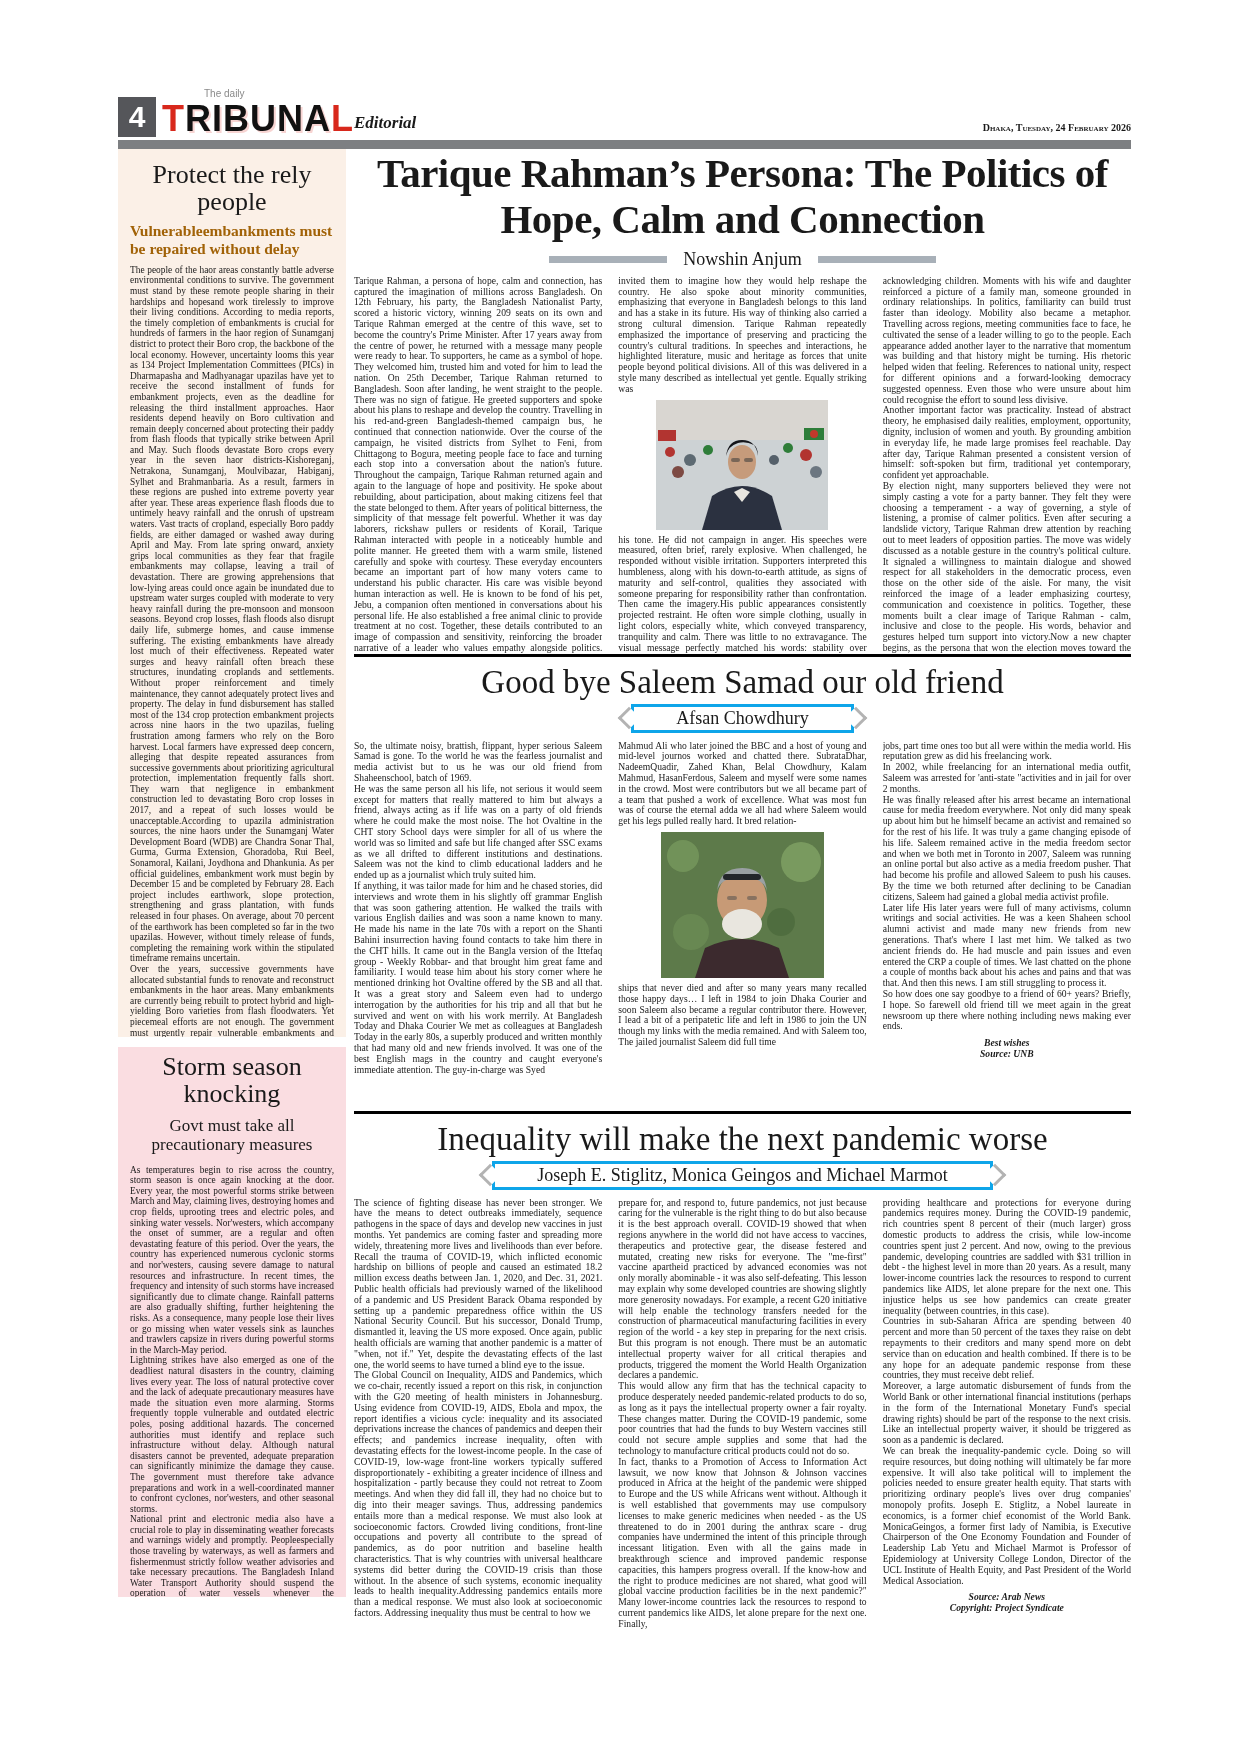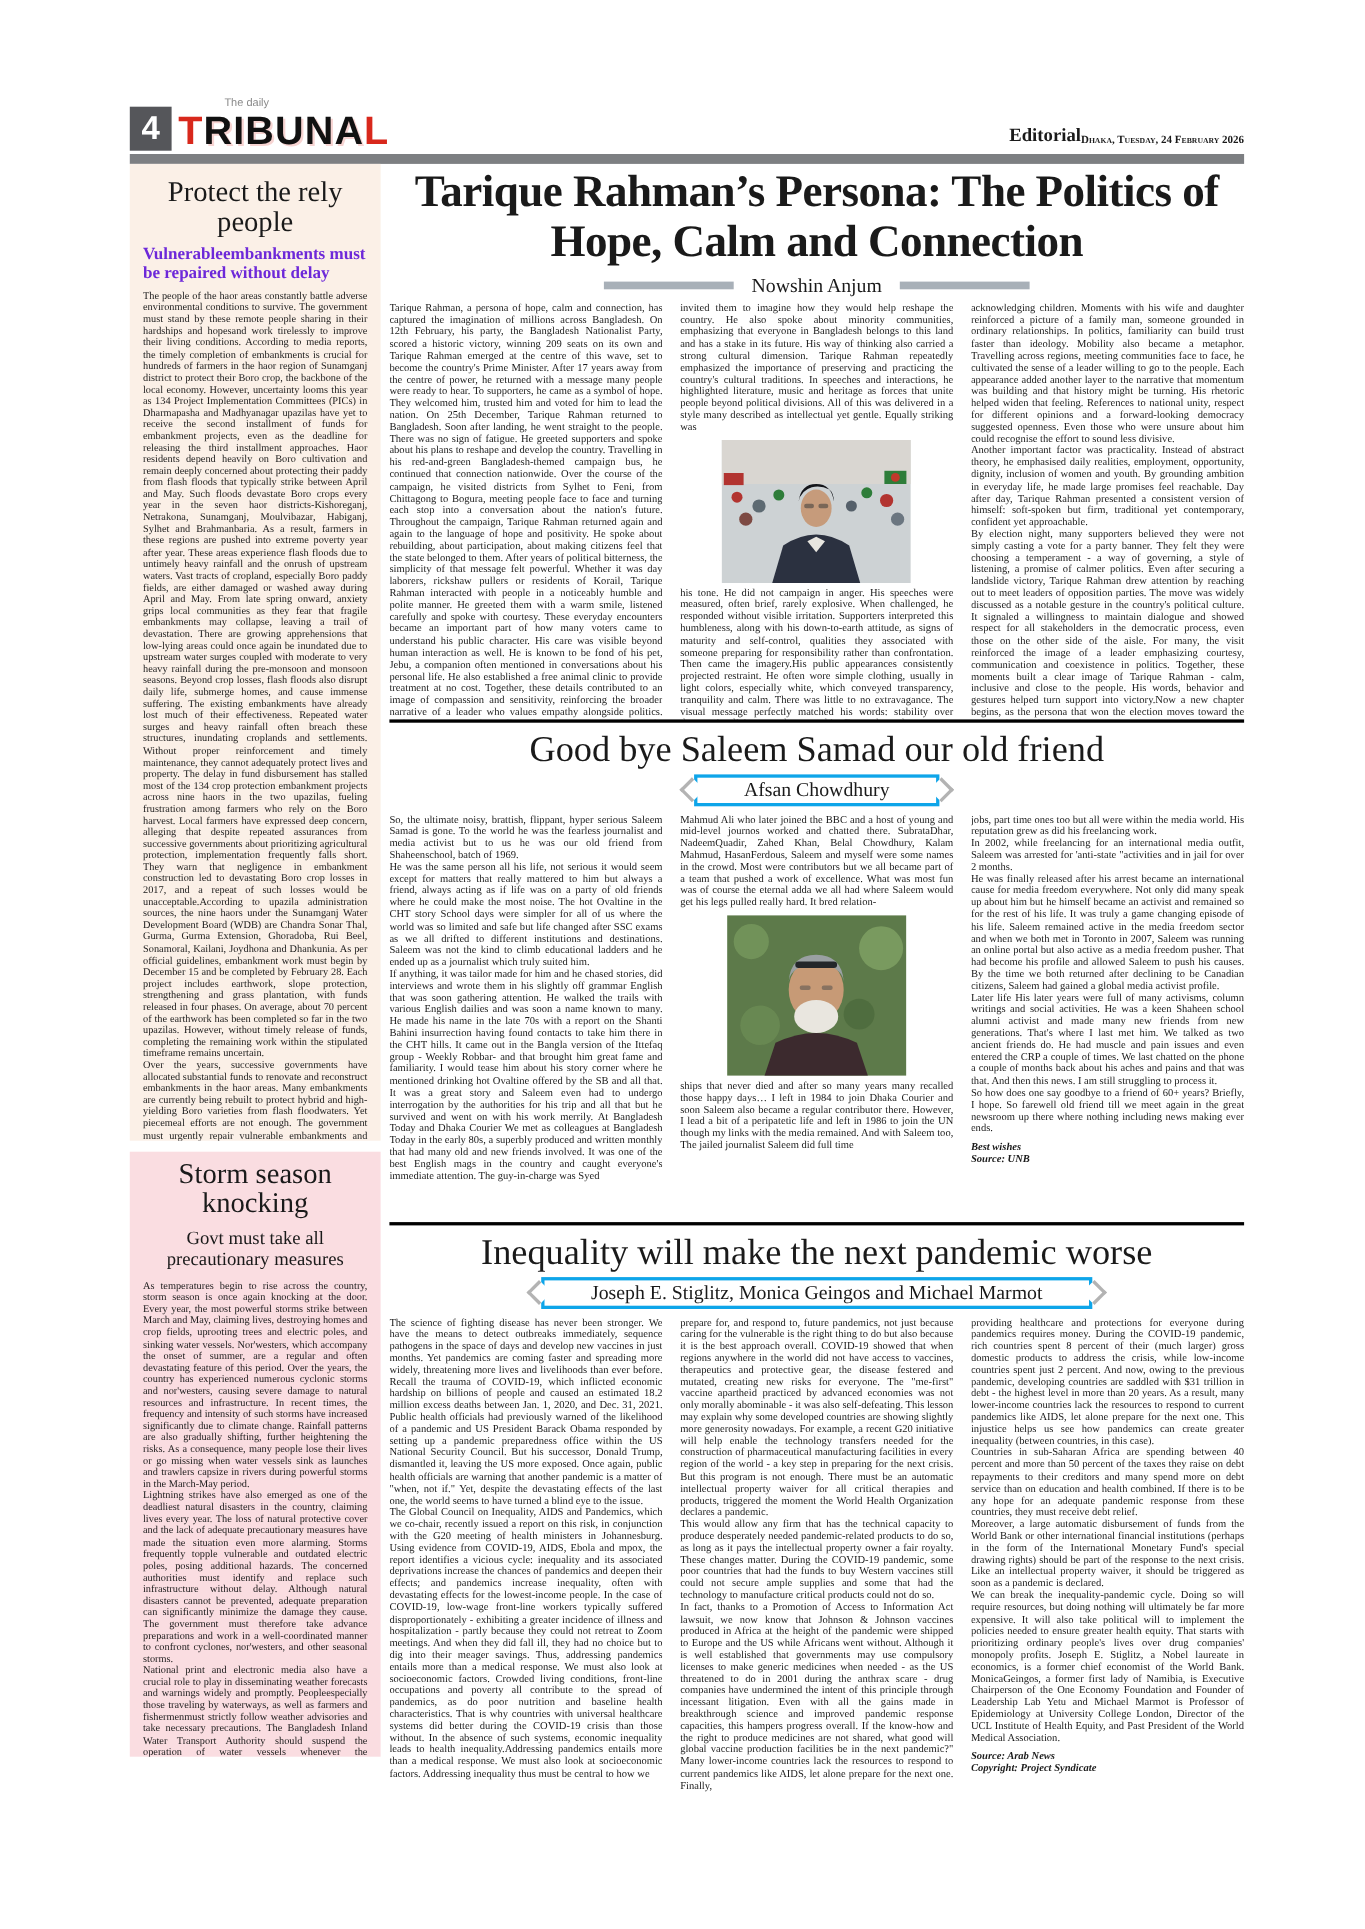--- a/index.html
+++ b/index.html
@@ -13,35 +13,35 @@
   .masthead{display:flex;align-items:flex-end;height:42px;}
   .pagenum{width:38px;height:40px;background:#55565a;color:#fff;
     font-family:"Liberation Sans",sans-serif;font-weight:bold;font-size:30px;
     display:flex;align-items:center;justify-content:center;}
   .logo{position:relative;margin-left:6px;line-height:1;white-space:nowrap;text-align:center;}
   .logo .daily{position:absolute;top:-12px;left:42px;font-family:"Liberation Sans",sans-serif;
     font-size:10px;color:#8a8a8a;}
   .logo .big{font-family:"Liberation Sans",sans-serif;font-weight:bold;font-size:36px;letter-spacing:1px;}
   .logo .red{color:#d8281c;}
   .logo .blk{color:#111;text-shadow:2px 2px 0 #d8281c33;}
-  .mast-center{flex:1;text-align:right;font-weight:bold;font-size:17px;padding-bottom:4px;}
+  .mast-center{flex:1;text-align:left;font-weight:bold;font-size:17px;padding-bottom:4px;font-style:italic;}
   .mast-date{font-variant:small-caps;font-weight:bold;font-size:10px;padding-bottom:4px;}
   .mast-rule{height:9px;background:#7d7f82;margin-top:3px;}
 
   
   .content{display:flex;margin-top:0;}
   .rail{width:228px;flex:none;}
   .main{width:777px;margin-left:8px;flex:none;}
 
   
   .railbox{box-sizing:border-box;padding:10px 12px;overflow:hidden;}
   .box-haor{background:#fbf0e7;height:888px;}
   .box-storm{background:#fadde1;height:550px;margin-top:10px;padding-top:4px;}
   .rail-title{text-align:center;font-size:26px;line-height:1.05;margin:2px 0 6px;}
-  .rail-sub-haor{color:#6d28d9;font-weight:bold;font-size:15.5px;line-height:1.2;margin-bottom:6px;}
+  .rail-sub-haor{color:#a16207;font-weight:bold;font-size:15.5px;line-height:1.2;margin-bottom:6px;}
   .rail-sub-storm{text-align:center;font-size:17px;line-height:1.15;margin:8px 0 10px;}
   .rail-body{font-size:9.4px;line-height:10.6px;text-align:justify;white-space:pre-line;}
 
   
   .headline-1{font-size:41px;font-weight:bold;text-align:center;line-height:1.12;
     letter-spacing:-0.5px;margin:2px 0 6px;}
   .headline-2{font-size:33px;font-weight:normal;text-align:center;line-height:1.05;margin:6px 0 4px;}
   .byline-row{display:flex;align-items:center;justify-content:center;gap:16px;margin:4px 0 6px;}
   .byline-bar{width:118px;height:7px;background:#a8b0b8;flex:none;}
   .byline-text{font-size:18px;}
@@ -53,21 +53,21 @@
     transform:translateY(-50%) rotate(45deg);border-right:3px solid #b3b3b3;border-top:3px solid #b3b3b3;background:#fff;}
   .cols{display:flex;gap:16px;font-size:9.6px;line-height:10.8px;text-align:justify;}
   .col{flex:1;overflow:hidden;white-space:pre-line;}
   .colwrap{flex:1;overflow:hidden;}
   .colpart{white-space:pre-line;}
   .article{overflow:hidden;}
   .art-tarique{height:505px;}
   .art-saleem{height:452px;}
   .art-ineq{height:650px;}
   .divider{border-top:3px solid #000;margin:0 0 2px;}
-  .source-line{font-style:italic;font-weight:bold;text-align:left;margin-top:6px;white-space:pre-line;}
+  .source-line{font-style:italic;font-weight:bold;text-align:center;margin-top:6px;white-space:pre-line;}
   .photo{display:block;margin:5px auto;}
 </style>
 </head>
 <body>
 
 <div class="page">
 
   <div class="masthead">
     <div class="pagenum">4</div>
     <div class="logo">

